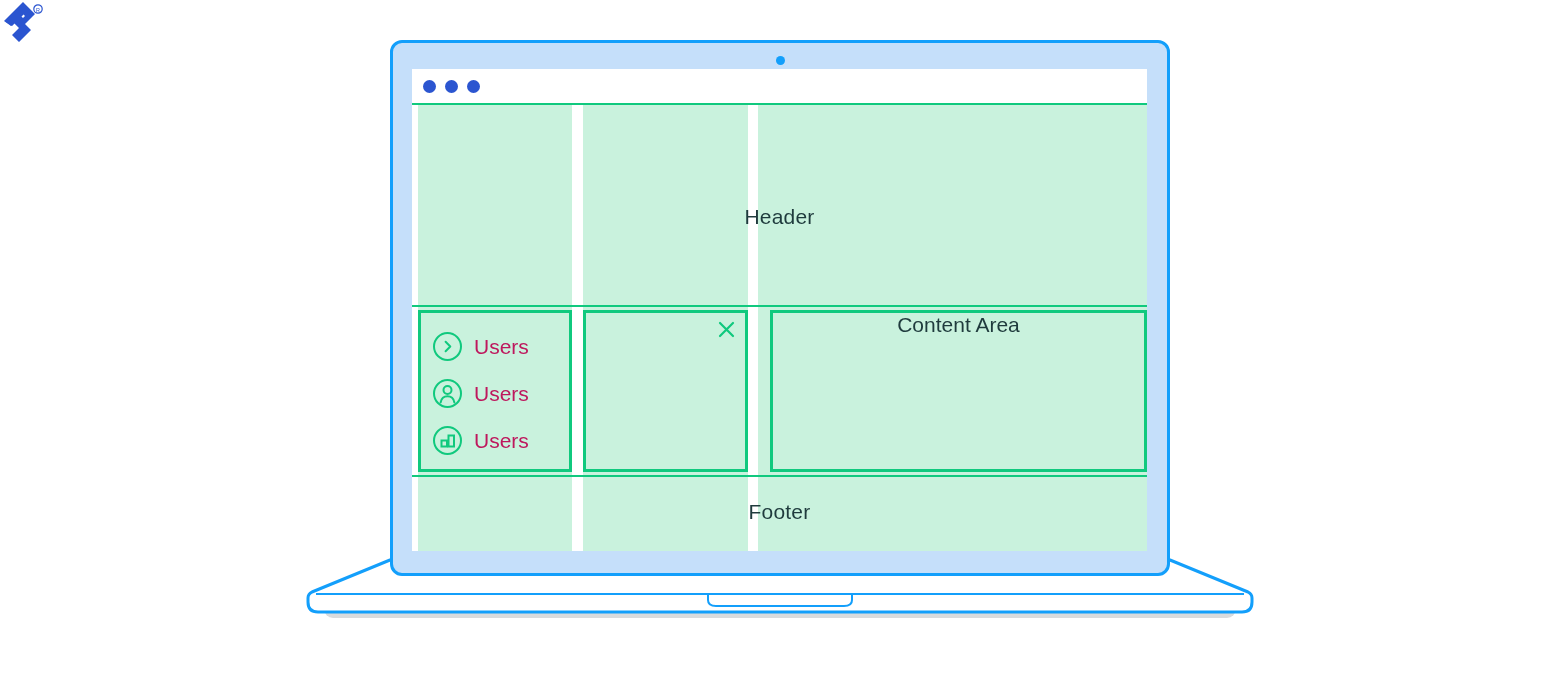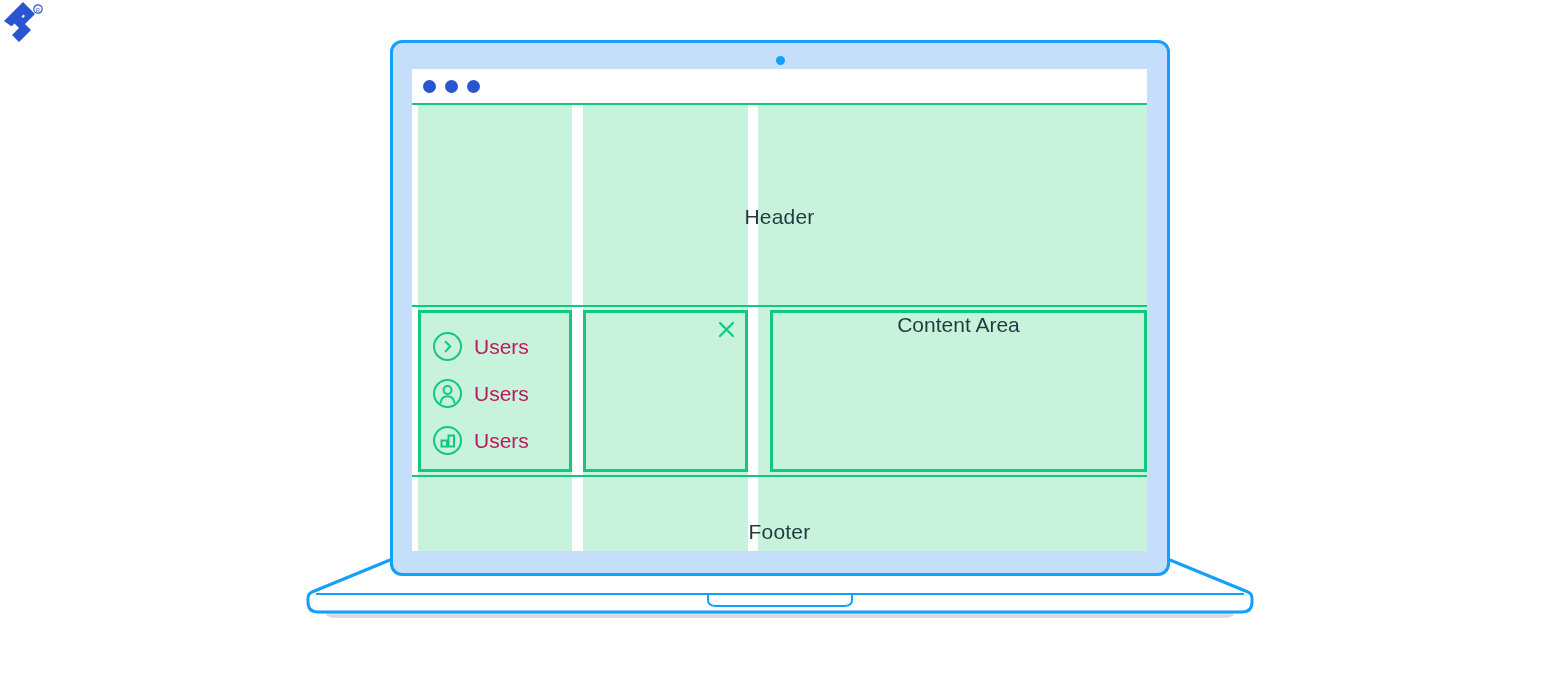--- a/index.html
+++ b/index.html
@@ -145,21 +145,21 @@
   .band-label {
     position: absolute;
     left: 0;
     right: 0;
     text-align: center;
     color: #1f3b3d;
     font-size: 21px;
     letter-spacing: 0.2px;
   }
   .band-header .band-label { top: 88px; margin-top: 12px; }
-  .band-footer .band-label { top: 23px; margin-top: 20px; }
+  .band-footer .band-label { top: 23px; }
 
   
   .mid-row {
     position: absolute;
     top: 204px;
     left: 0;
     right: 0;
     height: 168px;
   }
   .box {

